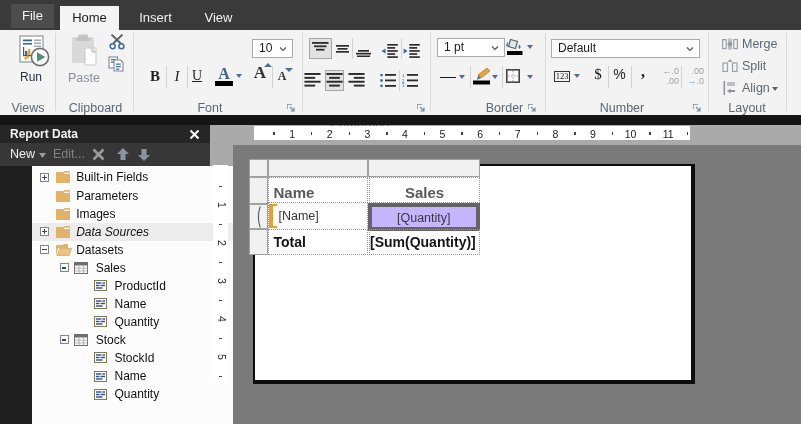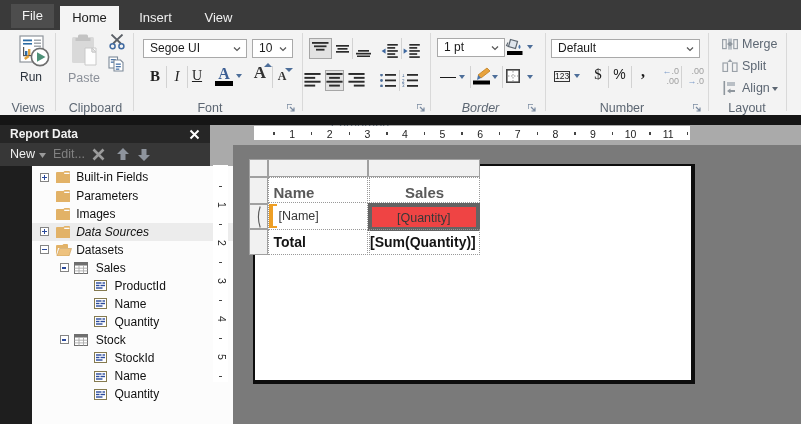--- a/index.html
+++ b/index.html
@@ -70,21 +70,21 @@
     <div class="vsep" style="left:302px;"></div>
     <div class="vsep" style="left:430px;"></div>
     <div class="vsep" style="left:545px;"></div>
     <div class="vsep" style="left:708px;"></div>
     <div class="vsep" style="left:786px;"></div>
 
     <div class="glabel" style="left:8px;width:40px;">Views</div>
     <div class="glabel" style="left:65px;width:61px;">Clipboard</div>
     <div class="glabel" style="left:185px;width:50px;">Font</div>
     <div class="glabel" style="left:327px;width:66px;margin-top:16px;">Paragraph</div>
-    <div class="glabel" style="left:458px;width:45px;font-style:italic;">Border</div>
+    <div class="glabel" style="left:482px;width:45px;">Border</div>
     <div class="glabel" style="left:597px;width:50px;">Number</div>
     <div class="glabel" style="left:724px;width:46px;">Layout</div>
 
     <svg class="launch" style="left:287px;" viewBox="0 0 8 8">
       <path d="M0 0 H5 M0 0 V5" stroke="#7a8aa0" stroke-width="1.4" fill="none"></path>
       <path d="M3 3 L7 7 M7 3.5 V7 H3.5" stroke="#7a8aa0" stroke-width="1.2" fill="none"></path>
     </svg>
     <svg class="launch" style="left:417px;" viewBox="0 0 8 8">
       <path d="M0 0 H5 M0 0 V5" stroke="#7a8aa0" stroke-width="1.4" fill="none"></path>
       <path d="M3 3 L7 7 M7 3.5 V7 H3.5" stroke="#7a8aa0" stroke-width="1.2" fill="none"></path>
@@ -133,26 +133,20 @@
     <svg class="icon" style="left:108px;top:26px;" width="16" height="16" viewBox="0 0 16 16">
       <rect x="1" y="1" width="8.5" height="11" fill="#fff" stroke="#7d8a99" stroke-width="1.1"></rect>
       <rect x="2.8" y="3" width="5" height="1.3" fill="#4a74a8"></rect>
       <rect x="2.8" y="5.5" width="5" height="1.3" fill="#4a74a8"></rect>
       <path d="M6 4 H12.5 L15 6.5 V15 H6 Z" fill="#fff" stroke="#7d8a99" stroke-width="1.1"></path>
       <rect x="7.8" y="7.5" width="5" height="1.3" fill="#4a74a8"></rect>
       <rect x="7.8" y="10" width="5" height="1.3" fill="#4a74a8"></rect>
       <rect x="7.8" y="12.5" width="3.5" height="1.3" fill="#4a74a8"></rect>
     </svg>
 
-    <div class="combo" style="left:143px;top:9px;width:104px;height:19px;">
-      <span class="ctext">Segoe UI</span>
-      <svg class="cv" viewBox="0 0 8 8">
-        <path d="M1 2.5 L4 5.5 L7 2.5" stroke="#555" stroke-width="1.2" fill="none"></path>
-      </svg>
-    </div>
     <div class="combo" style="left:252px;top:9px;width:41px;height:19px;">
       <span class="ctext">10</span>
       <svg class="cv" viewBox="0 0 8 8">
         <path d="M1 2.5 L4 5.5 L7 2.5" stroke="#555" stroke-width="1.2" fill="none"></path>
       </svg>
     </div>
     <div class="serifbtn" style="left:147px;top:38px;width:16px;font-size:15px;font-weight:bold;">B</div>
     <div class="bsep" style="left:166px;top:36px;height:22px;"></div>
     <div class="serifbtn" style="left:169px;top:38px;width:16px;font-size:15px;font-style:italic;">I</div>
     <div class="bsep" style="left:187px;top:36px;height:22px;"></div>
@@ -270,21 +264,21 @@
       <path d="M7 2 V12 M2 7 H12" stroke="#999" stroke-width="1" stroke-dasharray="1.5 1.5"></path>
     </svg>
     <div class="dtri" style="left:527px;top:45px;"></div>
 
     <div class="combo" style="left:551px;top:9px;width:149px;height:19px;">
       <span class="ctext">Default</span>
       <svg class="cv" viewBox="0 0 8 8">
         <path d="M1 2.5 L4 5.5 L7 2.5" stroke="#555" stroke-width="1.2" fill="none"></path>
       </svg>
     </div>
-    <div class="icon" style="left:554px;top:41px;width:16px;height:11px;border:1px solid #333;color:#222;font-size:8.5px;text-align:center;line-height:9px;font-family:Liberation Sans, sans-serif;">123</div>
+    <div class="icon" style="left:554px;top:41px;width:16px;height:11px;border:1px solid #333;color:#222;font-size:8.5px;text-align:center;line-height:9px;font-family:Liberation Serif, serif;">123</div>
     <div class="dtri" style="left:574px;top:44px;"></div>
     <div class="serifbtn" style="left:590px;top:36px;width:16px;font-size:15px;color:#1a1a1a;">$</div>
     <div class="bsep" style="left:608px;top:36px;height:22px;"></div>
     <div class="icon" style="left:611px;top:36px;width:17px;font-size:14px;color:#1a1a1a;text-align:center;">%</div>
     <div class="bsep" style="left:631px;top:36px;height:22px;"></div>
     <div class="serifbtn" style="left:636px;top:33px;width:14px;font-size:16px;font-weight:bold;color:#1a1a1a;">,</div>
     <div class="icon" style="left:656px;top:36px;width:23px;font-size:9px;color:#9f9f9f;text-align:right;line-height:10px;"><span style="color:#7b9bc8;">←</span>.0<br>.00</div>
     <div class="bsep" style="left:681px;top:36px;height:22px;"></div>
     <div class="icon" style="left:681px;top:36px;width:23px;font-size:9px;color:#9f9f9f;text-align:right;line-height:10px;">.00<br><span style="color:#7b9bc8;">→</span>.0</div>
 
@@ -535,15 +529,15 @@
   <div class="handle" style="left:249px;top:229px;width:19px;height:25.5px;"></div>
   <svg class="abs" style="left:254.5px;top:206px;" width="7" height="22" viewBox="0 0 7 22">
     <path d="M5.2 0.5 Q1.6 11 5.2 21.5" stroke="#5a5a5a" stroke-width="1.1" fill="none"></path>
   </svg>
 
   <div class="cell dotted" style="left:268px;top:176.5px;width:99.5px;height:26px;line-height:30px;padding-left:4.5px;font-weight:bold;font-size:15px;color:#595959;">Name</div>
   <div class="cell dotted" style="left:369px;top:176.5px;width:111px;height:26px;line-height:30px;text-align:center;font-weight:bold;font-size:15px;color:#595959;">Sales</div>
   <div class="cell dotted" style="left:268px;top:201.5px;width:99.5px;height:28px;background:#fff;"></div>
   <div class="abs" style="left:269px;top:204px;width:8px;height:23.5px;border-left:4.5px solid #ee9f25;border-top:2.5px solid #ee9f25;border-bottom:2.5px solid #ee9f25;"></div>
   <div class="abs" style="left:278.5px;top:201px;font-size:12.5px;color:#383838;line-height:30px;">[Name]</div>
-  <div class="cell" style="left:367.5px;top:202.5px;width:112.5px;height:28px;border:4px solid #646464;background:#ef4444;text-align:center;line-height:23px;color:#383838;">[Quantity]</div>
+  <div class="cell" style="left:367.5px;top:202.5px;width:112.5px;height:28px;border:4px solid #646464;background:#c4b5fd;text-align:center;line-height:23px;color:#383838;">[Quantity]</div>
   <div class="cell dotted" style="left:268px;top:229px;width:99.5px;height:25.5px;line-height:25px;padding-left:4.5px;font-weight:bold;font-size:14px;color:#141414;">Total</div>
   <div class="cell dotted" style="left:369px;top:229px;width:111px;height:25.5px;line-height:25px;text-align:left;font-weight:bold;font-size:14px;color:#141414;">[Sum(Quantity)]</div>
 
 </body></html>

